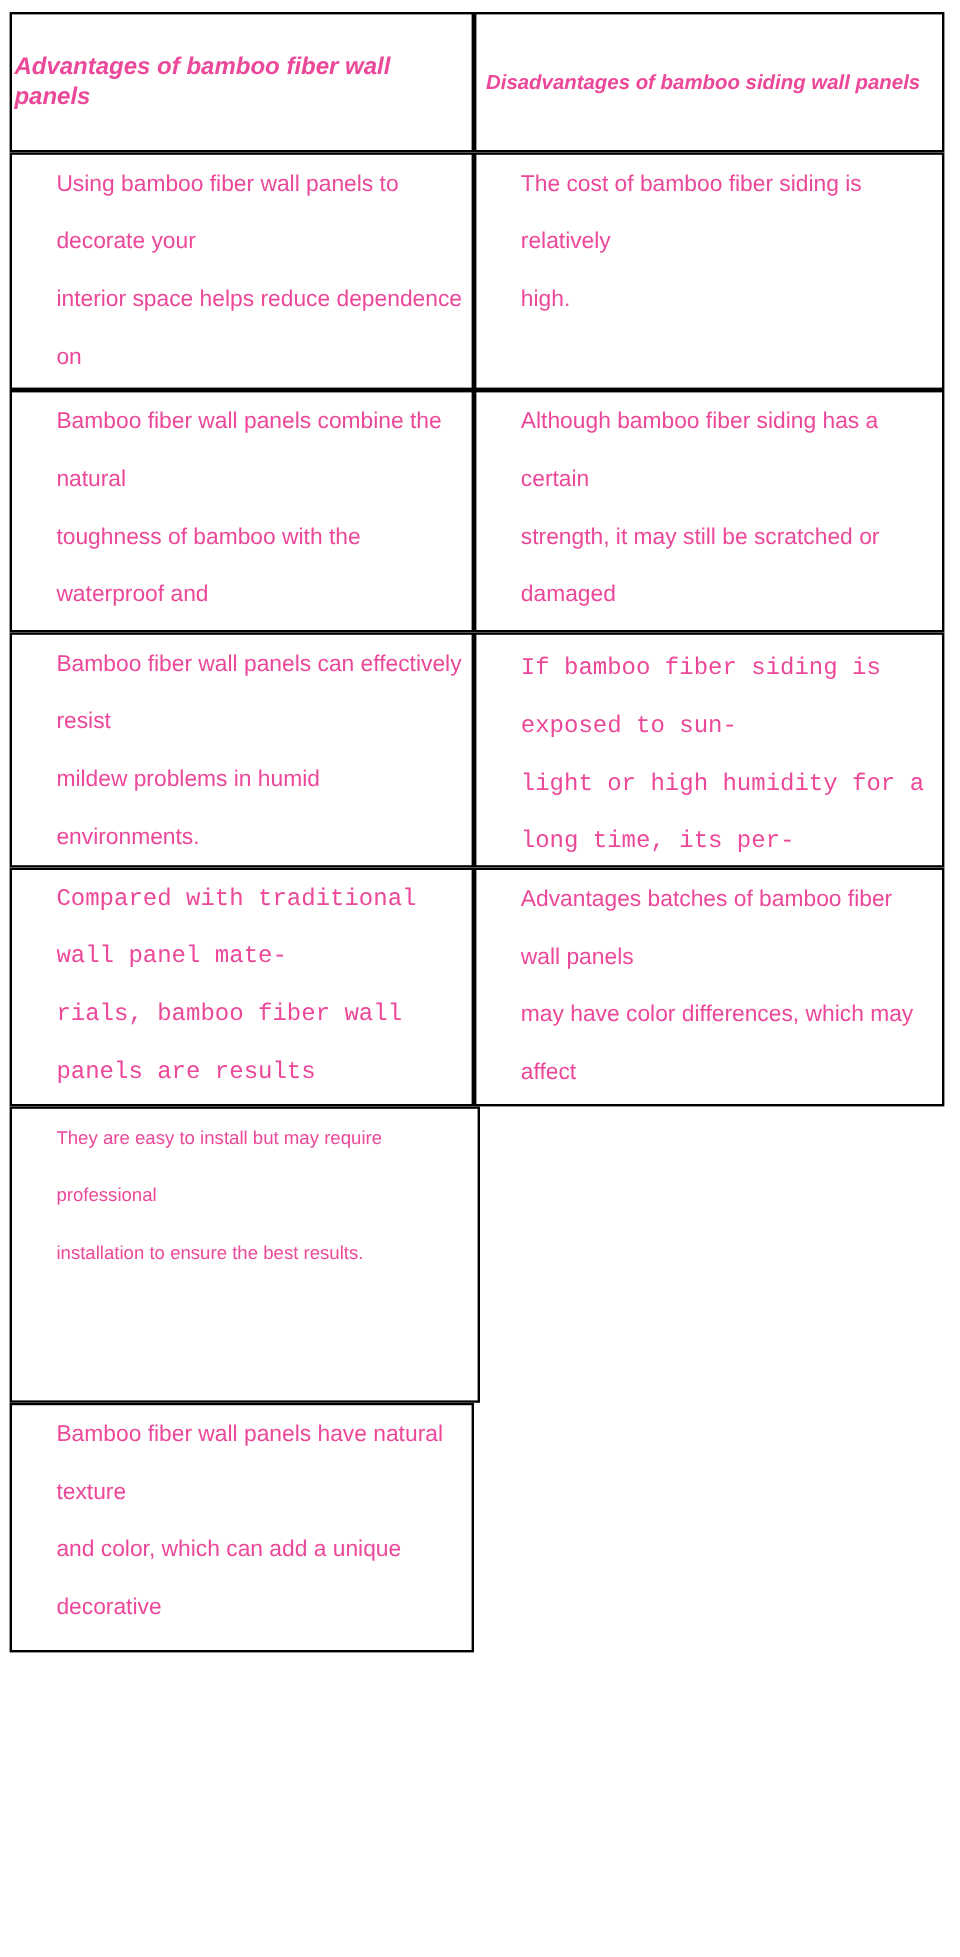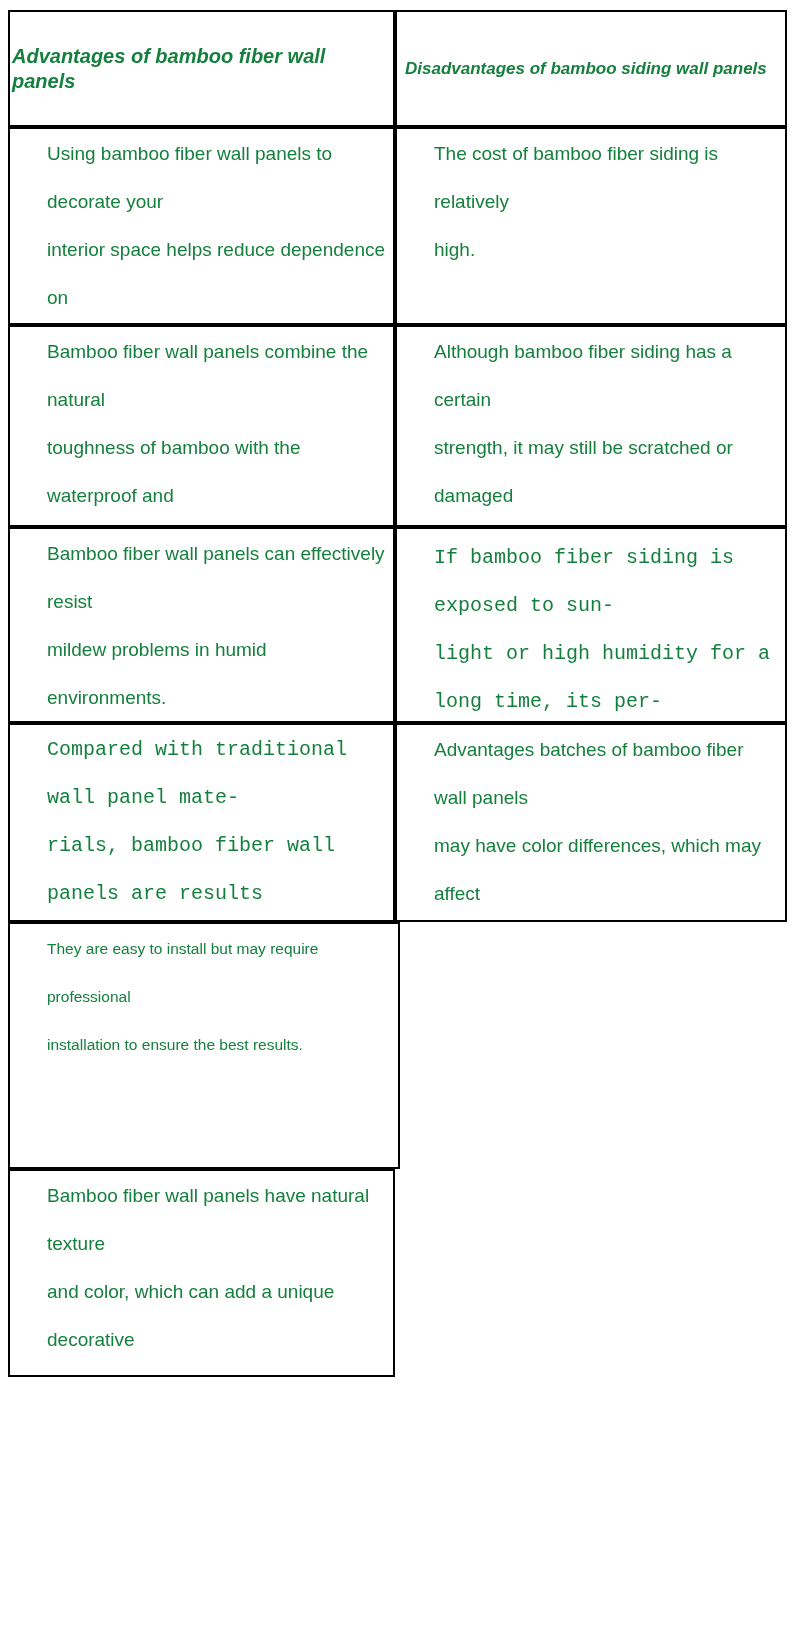--- a/index.html
+++ b/index.html
@@ -6,21 +6,21 @@
     margin: 0;
     padding: 0;
     background: #ffffff;
   }
   .page {
     position: relative;
     width: 800px;
     height: 1631px;
     background: #ffffff;
     font-family: "Liberation Sans", sans-serif;
-    color: #15803d;
+    color: #ec4899;
   }
   .tbl {
     position: absolute;
     left: 8px;
     top: 10px;
     width: 779px;
   }
   .row {
     display: flex;
     align-items: stretch;

